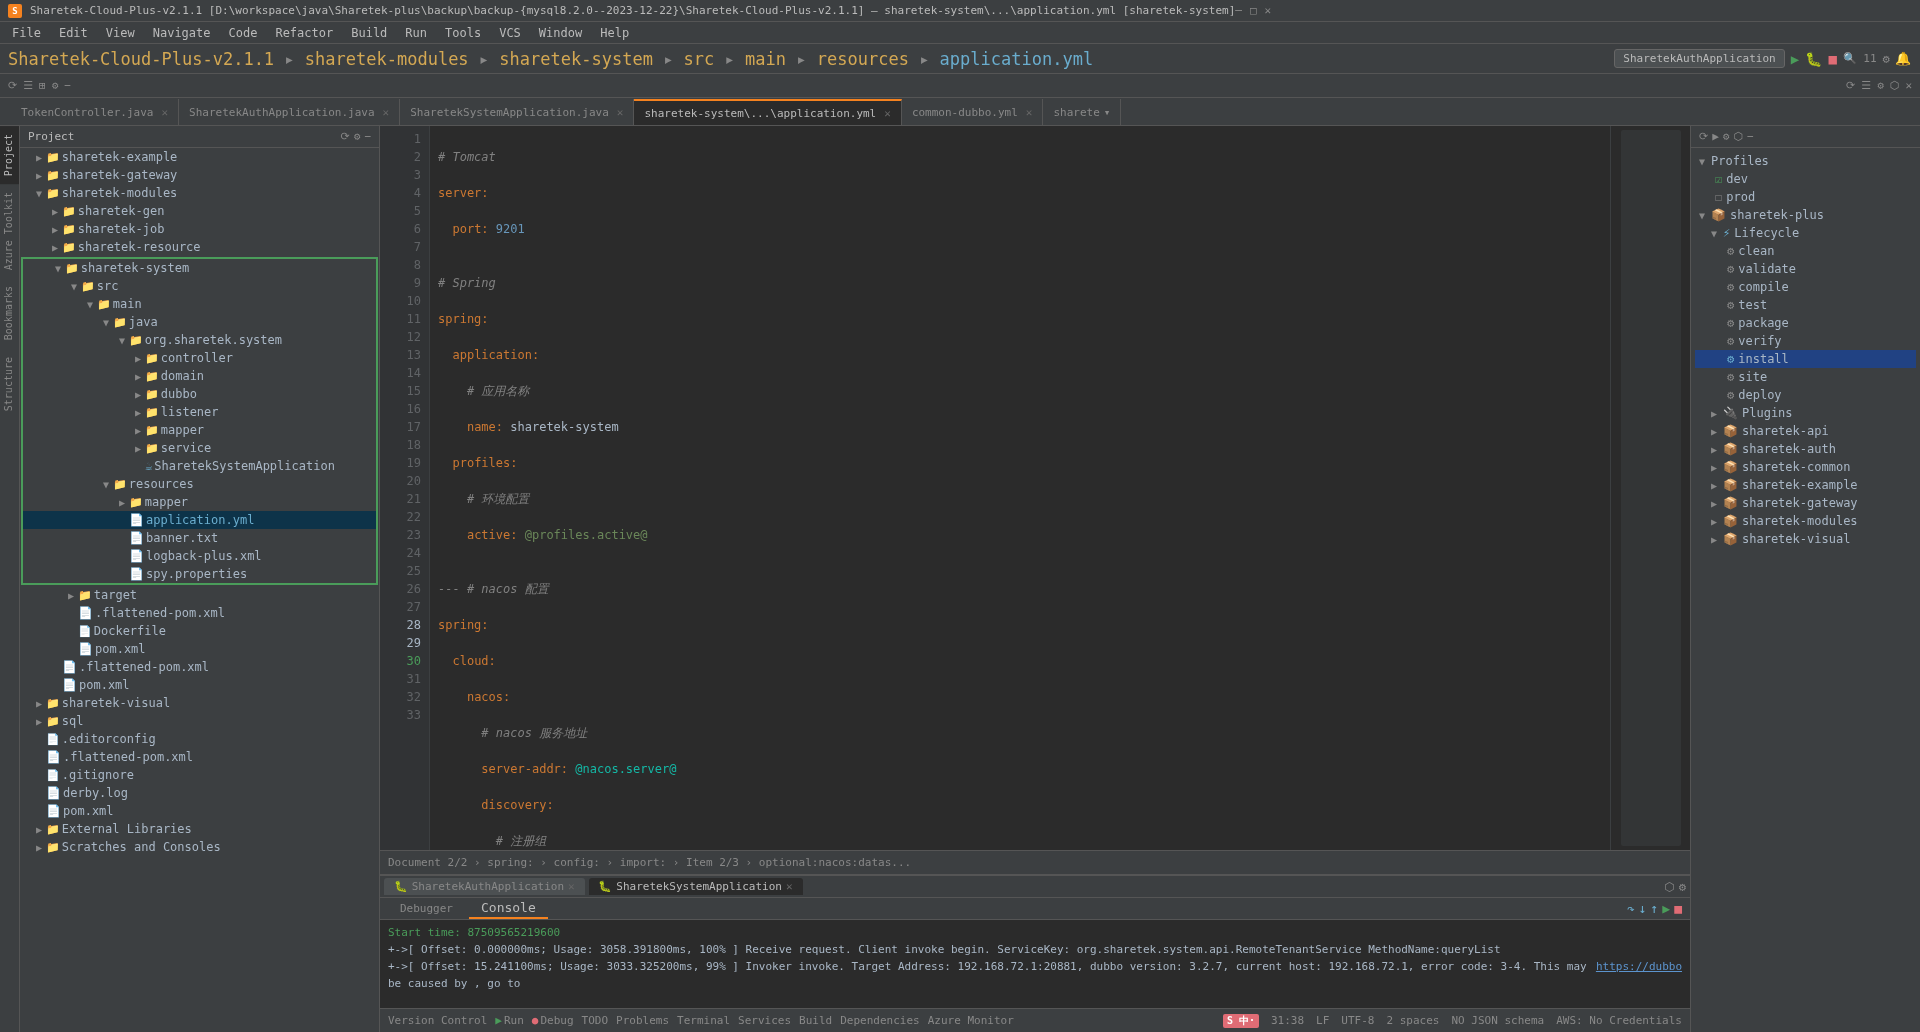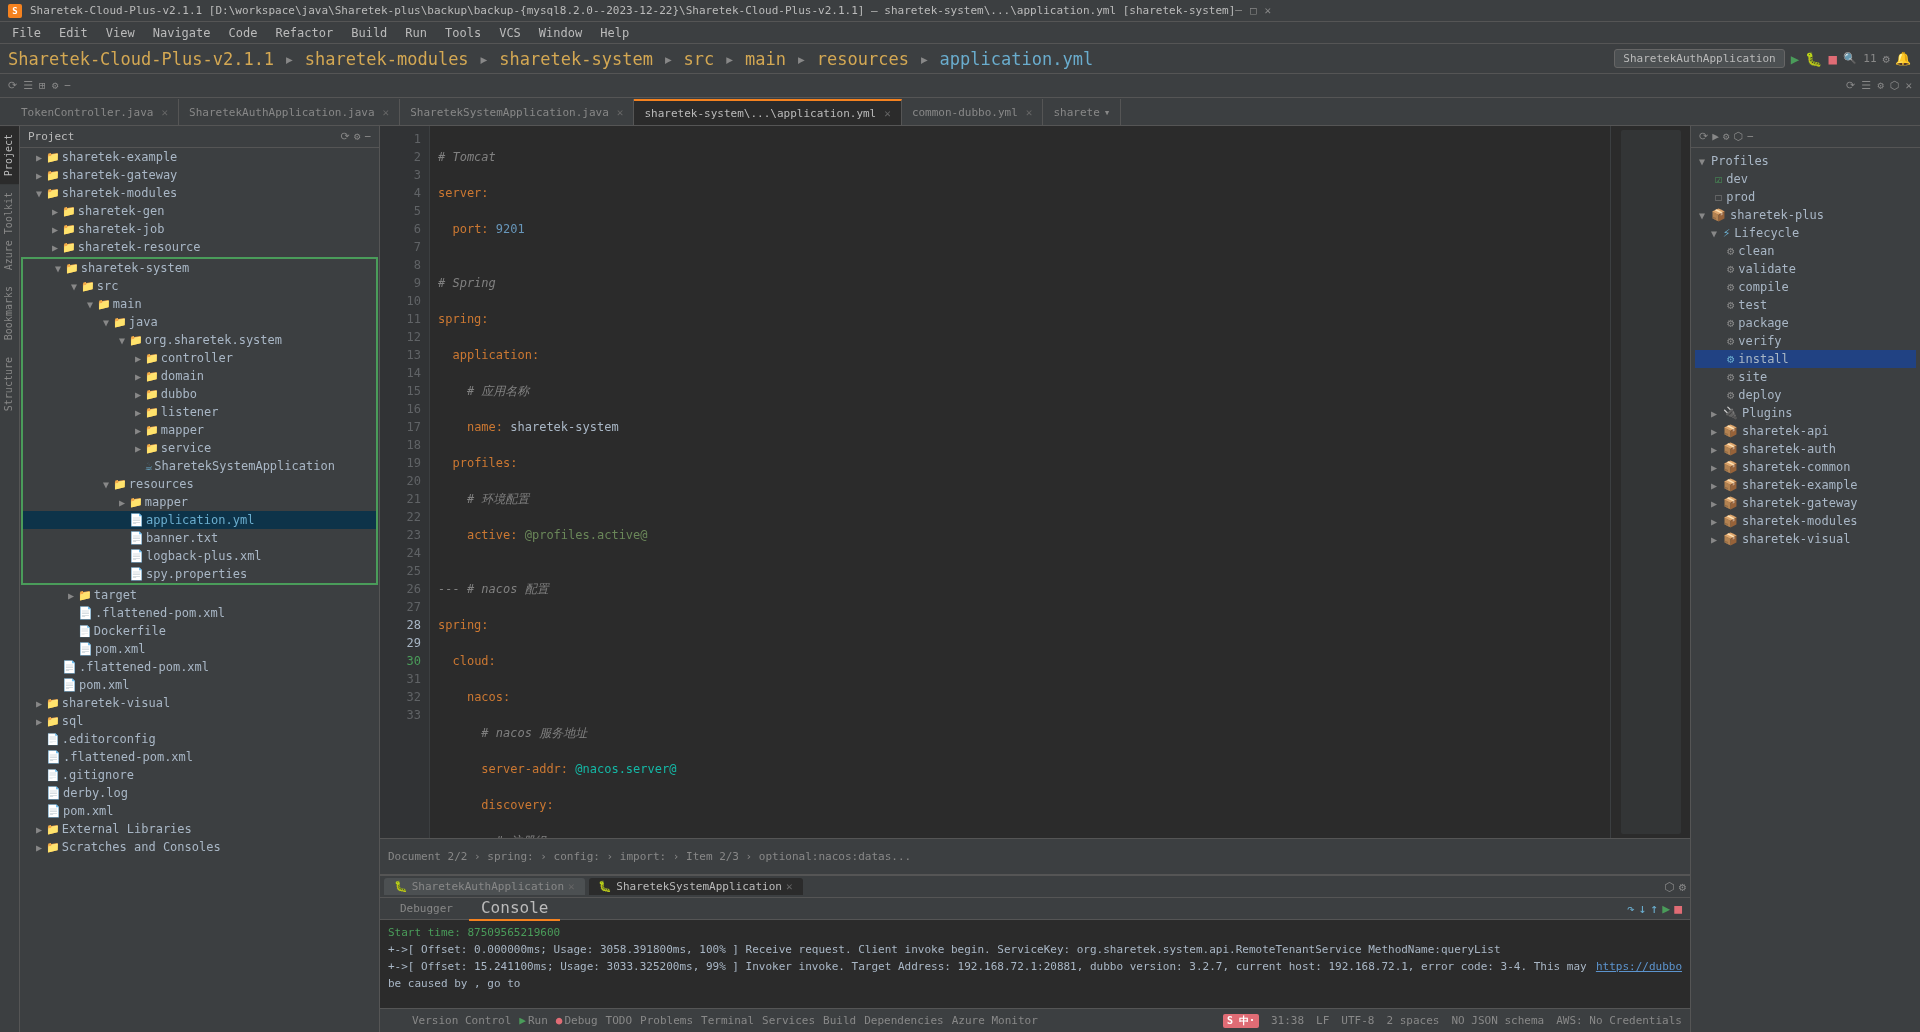--- a/index.html
+++ b/index.html
@@ -53,23 +53,23 @@
 
     
     .right-panel { width: 230px; background: #3c3f41; border-left: 1px solid #555; display: flex; flex-direction: column; overflow: hidden; }
     .right-panel-header { padding: 4px 8px; color: #bbb; font-size: 11px; border-bottom: 1px solid #555; display: flex; align-items: center; justify-content: space-between; }
     .maven-tree { overflow-y: auto; flex: 1; padding: 4px; }
     .maven-item { padding: 2px 4px; cursor: pointer; display: flex; align-items: center; gap: 4px; font-size: 12px; }
     .maven-item.selected-active { background: #214283; }
 
     
     .status-bar { height: 24px; background: #3c3f41; display: flex; align-items: center; padding: 0 8px; color: #888; font-size: 11px; border-top: 1px solid #555; justify-content: space-between; }
-    .status-left { display: flex; align-items: center; gap: 8px; margin-left: 24px; }
+    .status-left { display: flex; align-items: center; gap: 8px; }
     .status-right { display: flex; align-items: center; gap: 12px; }
-    .breadcrumb-bar { height: 36px; background: #3c3f41; display: flex; align-items: center; padding: 0 8px; color: #888; font-size: 11px; border-top: 1px solid #555; gap: 4px; }
+    .breadcrumb-bar { height: 24px; background: #3c3f41; display: flex; align-items: center; padding: 0 8px; color: #888; font-size: 11px; border-top: 1px solid #555; gap: 4px; }
     .debug-content { flex: 1; overflow-y: auto; padding: 4px 8px; font-size: 11px; line-height: 17px; }
     .debug-line { display: flex; gap: 4px; }
 
     
     ::-webkit-scrollbar { width: 6px; height: 6px; }
     ::-webkit-scrollbar-track { background: #3c3f41; }
     ::-webkit-scrollbar-thumb { background: #606366; border-radius: 3px; }
 
     .run-btn { color: #4a9c5a; cursor: pointer; font-size: 14px; }
     .debug-btn { color: #6aadce; cursor: pointer; font-size: 14px; }
@@ -521,21 +521,21 @@
             </div>
           </div>
           <div style="display:flex;gap:4px;">
             <span style="cursor:pointer;color:#888;">⬡</span>
             <span style="cursor:pointer;color:#888;">⚙</span>
           </div>
         </div>
 
         <div style="background:#3c3f41;height:22px;display:flex;align-items:center;padding:0 8px;border-bottom:1px solid #555;gap:4px;">
           <div style="padding:2px 12px;font-size:11px;color:#888;cursor:pointer;">Debugger</div>
-          <div style="padding:2px 12px;font-size:16px;color:#bbb;cursor:pointer;border-bottom:2px solid #f5821f;">Console</div>
+          <div style="padding:2px 12px;font-size:13px;color:#bbb;cursor:pointer;border-bottom:2px solid #f5821f;">Console</div>
           <div style="flex:1;"></div>
           <span style="cursor:pointer;color:#6aadce;font-size:13px;">↷</span>
           <span style="cursor:pointer;color:#6aadce;font-size:13px;">↓</span>
           <span style="cursor:pointer;color:#6aadce;font-size:13px;">↑</span>
           <span style="cursor:pointer;color:#4a9c5a;font-size:13px;">▶</span>
           <span style="cursor:pointer;color:#e06c75;font-size:13px;">■</span>
         </div>
 
         <div class="debug-content">
           <div class="debug-line">

